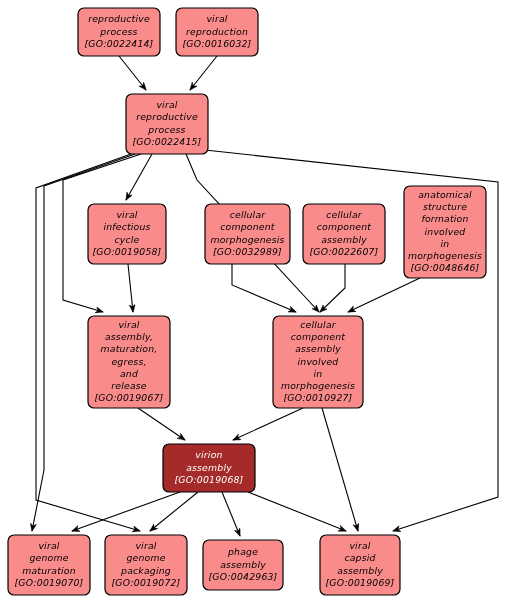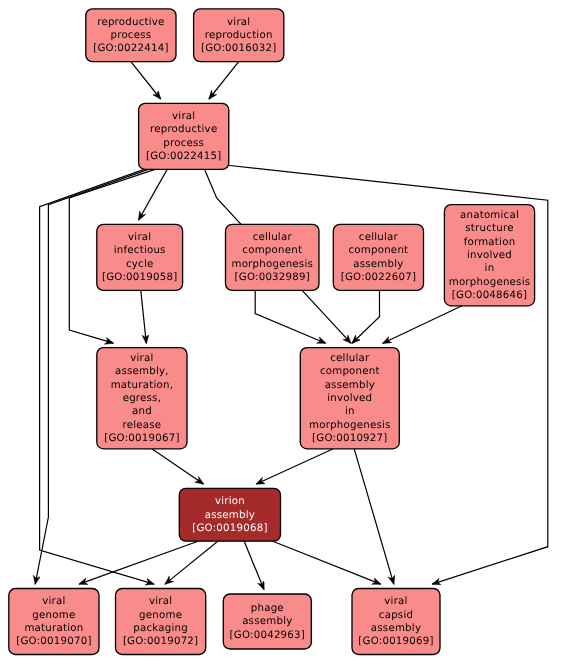--- a/index.html
+++ b/index.html
@@ -10,20 +10,21 @@
   body {
     width: 511px;
     height: 605px;
     font-family: "DejaVu Sans", sans-serif;
     overflow: hidden;
   }
   #graph-root {
     position: relative;
     width: 447px;
     height: 605px;
+    font-style: italic;
   }
   svg.graph-canvas {
     position: absolute;
     top: 0;
     left: 0;
     width: 511px;
     height: 605px;
   }
   .go-node-rect {
     stroke: #000000;

